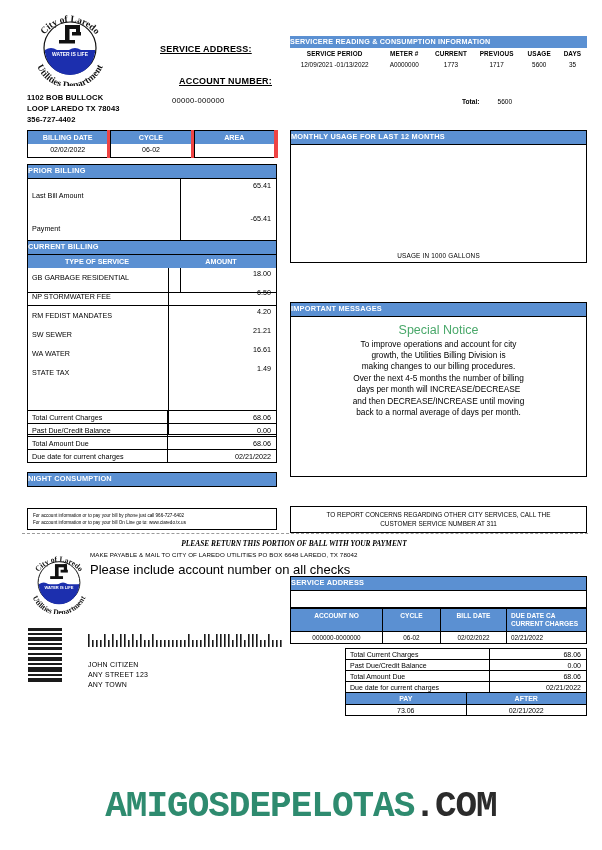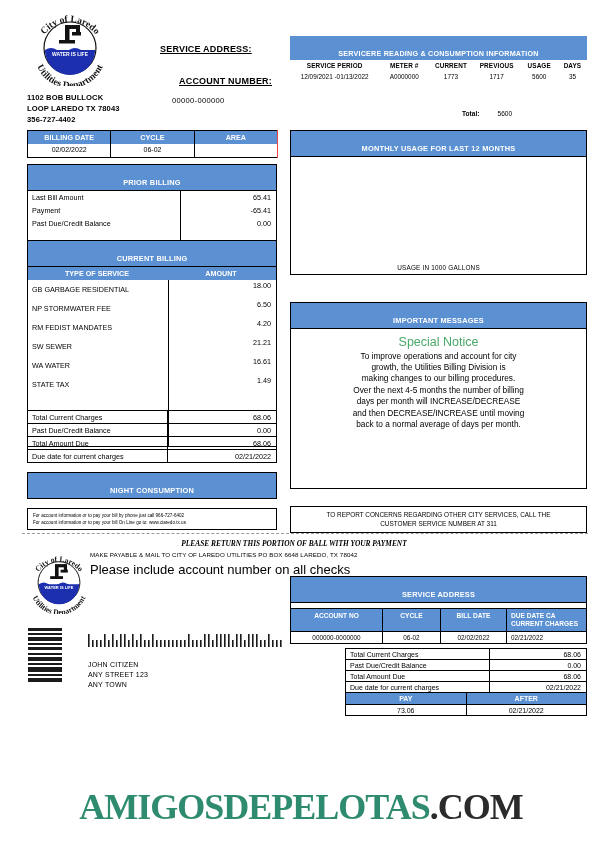--- a/index.html
+++ b/index.html
@@ -11,25 +11,24 @@
     color:#000;
     position:relative;
     overflow:hidden;
   }
   .page { position:relative; width:602px; height:850px; }
 
   
   .blue-hd {
     background:#5b90d2;
     color:#ffffff;
-    text-align:center;
     font-size:7.4px;
     font-weight:bold;
     letter-spacing:.2px;
-    padding:14px 0 2px;
+    padding:2px 0 2px;
     line-height:1.15;
   }
   .bx { border:1px solid #000; }
 
   
   .logo-wrap { position:absolute; }
   .seal { position:relative; width:92px; height:80px; }
   .seal svg { display:block; }
 
   .addr-block {
@@ -57,32 +56,32 @@
   .meter-head td { text-align:center; font-weight:600; letter-spacing:.1px; }
   .meter-vals td { text-align:center; }
   .meter-total { margin-top:28px; font-size:6.6px; display:flex; }
   .meter-total .t-lbl { margin-left:172px; font-weight:600; }
   .meter-total .t-val { margin-left:18px; }
 
   
   #billing-strip { position:absolute; left:27px; top:130px; width:250px; }
   #billing-strip .hrow { display:flex; }
   #billing-strip .hrow > div {
-    flex:1; border-left:1px solid #000; border-right:1px solid #ef4444;
+    flex:1; border-left:1px solid #000; border-right:4px solid #ef4444;
     margin-right:-1px;
   }
   .bd-hd { background:#5b90d2; color:#fff; font-size:7.2px; font-weight:bold;
            text-align:center; padding:2px 0; border-top:1px solid #000;}
   .bd-v  { font-size:7px; text-align:center; padding:2px 0; border-bottom:1px solid #000; height:14px;}
 
   
   #prior-box { position:absolute; left:27px; top:164px; width:250px; }
   .pb-body { border:1px solid #000; border-top:none; }
   .pb-row { display:flex; }
-  .pb-row .lbl { flex:1; font-size:7.2px; padding:2px 4px; }
+  .pb-row .lbl { flex:1; font-size:7.2px; padding:12px 4px; }
   .pb-row .amt { width:96px; font-size:7.2px; padding:2px 5px 2px 0; text-align:right;
                  border-left:1px solid #000; }
   .pb-blank { height:13px; border-top:1px solid #000; }
 
   
   #current-box { position:absolute; left:27px; top:240px; width:250px; }
   .cb-sub { display:flex; background:#5b90d2; color:#fff; font-weight:bold; font-size:7.2px; }
   .cb-sub .s1 { flex:1; text-align:center; padding:2px 0; }
   .cb-sub .s2 { width:110px; text-align:center; padding:2px 0; }
   .cb-body { border:1px solid #000; border-top:none; height:167px; position:relative; }
@@ -170,21 +169,21 @@
            border:1px solid #000; border-bottom:none; }
   .st-hd > div { flex:1; text-align:center; padding:2px 0; }
   .st-hd > div:first-child { border-right:1px solid #000; }
   .st-pay { display:flex; border:1px solid #000; font-size:7px; }
   .st-pay > div { flex:1; text-align:center; padding:1.5px 0; }
   .st-pay > div:first-child { border-right:1px solid #000; }
 
   
   #watermark { position:absolute; left:0; right:0; top:786px; text-align:center;
      font-size:36px; font-weight:800; letter-spacing:-1px;
-     font-family:Liberation Serif, serif; }
+     font-family:Liberation Mono, monospace; }
   #watermark .wm-a { color:#2e8b6f; }
   #watermark .wm-b { color:#2b2b2b; }
 </style>
 </head>
 <body>
 
 <div class="page">
 
   <div class="logo-wrap" style="left:24px; top:6px;">
     <div class="seal">

